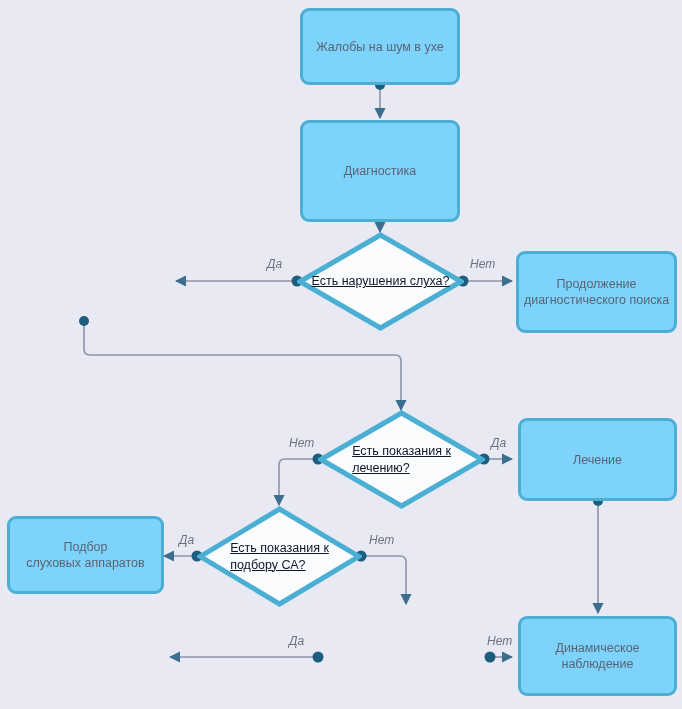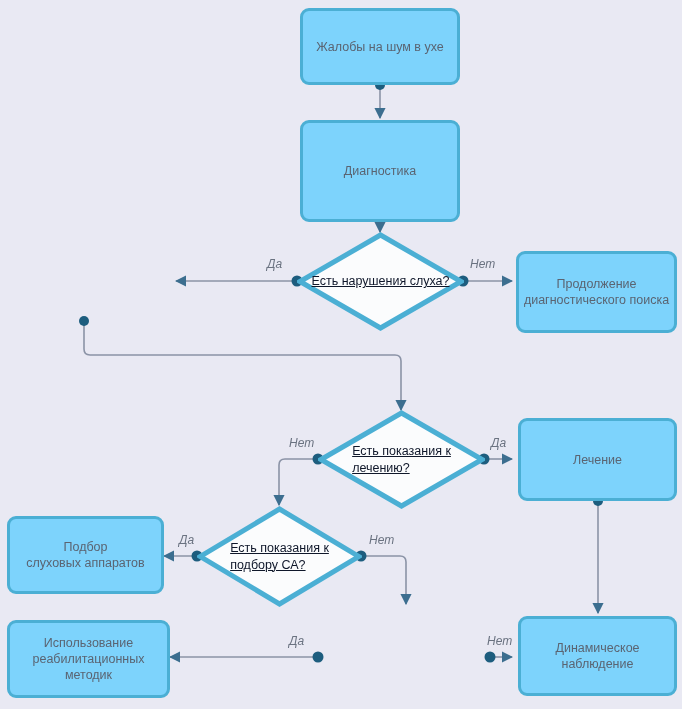--- a/index.html
+++ b/index.html
@@ -144,25 +144,20 @@
 
   <div class="node box" style="left:7px; top:516px; width:157px; height:78px;">
     <span class="box-label">Подбор
 слуховых аппаратов</span>
   </div>
 
   <div class="node box" style="left:518px; top:418px; width:159px; height:83px;">
     <span class="box-label">Лечение</span>
   </div>
 
-  <div class="node box" style="left:7px; top:620px; width:163px; height:78px;">
-    <span class="box-label">Использование
-реабилитационных
-методик</span>
-  </div>
 
   <div class="node box" style="left:518px; top:616px; width:159px; height:80px;">
     <span class="box-label">Динамическое
 наблюдение</span>
   </div>
 
   <div class="diamond-wrap" style="left:297px; top:232px; width:167px; height:99px;">
     <svg class="diamond-svg" width="167" height="99" viewBox="0 0 167 99">
       <polygon points="83.5,3 164,49.5 83.5,96 3,49.5" fill="#fbfcfd" stroke="#4bafd4" stroke-width="5"></polygon>
     </svg>

